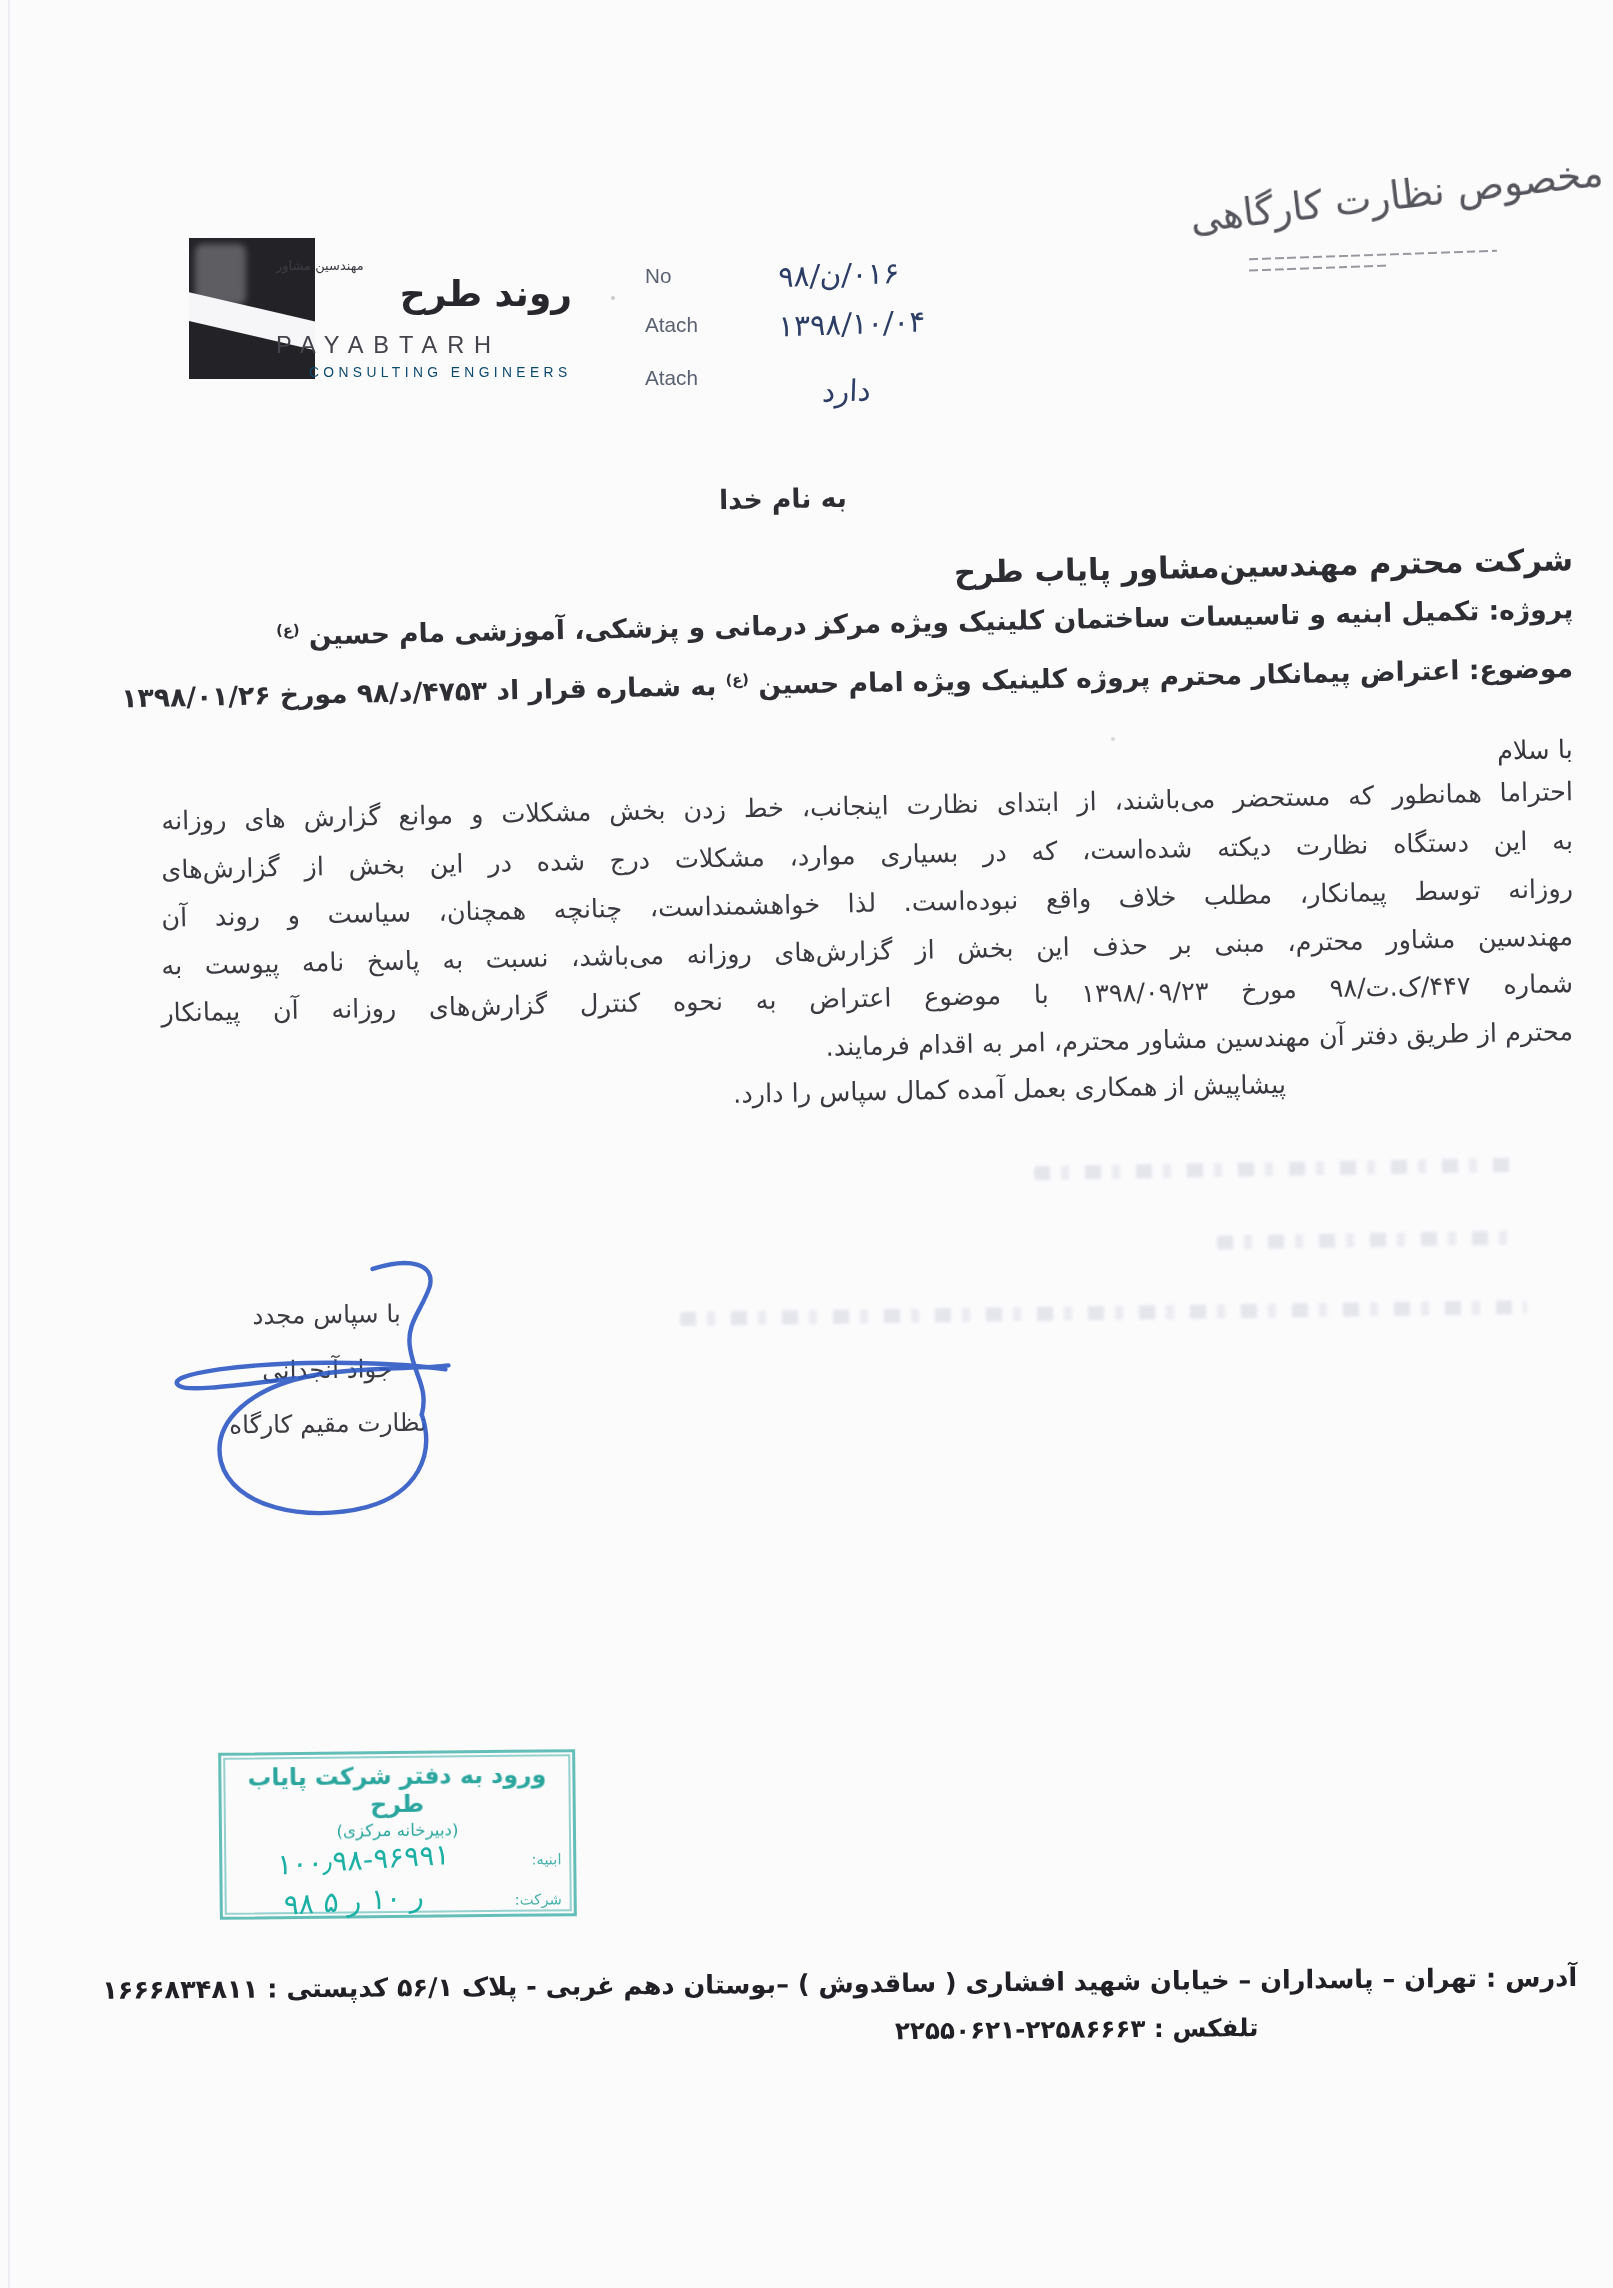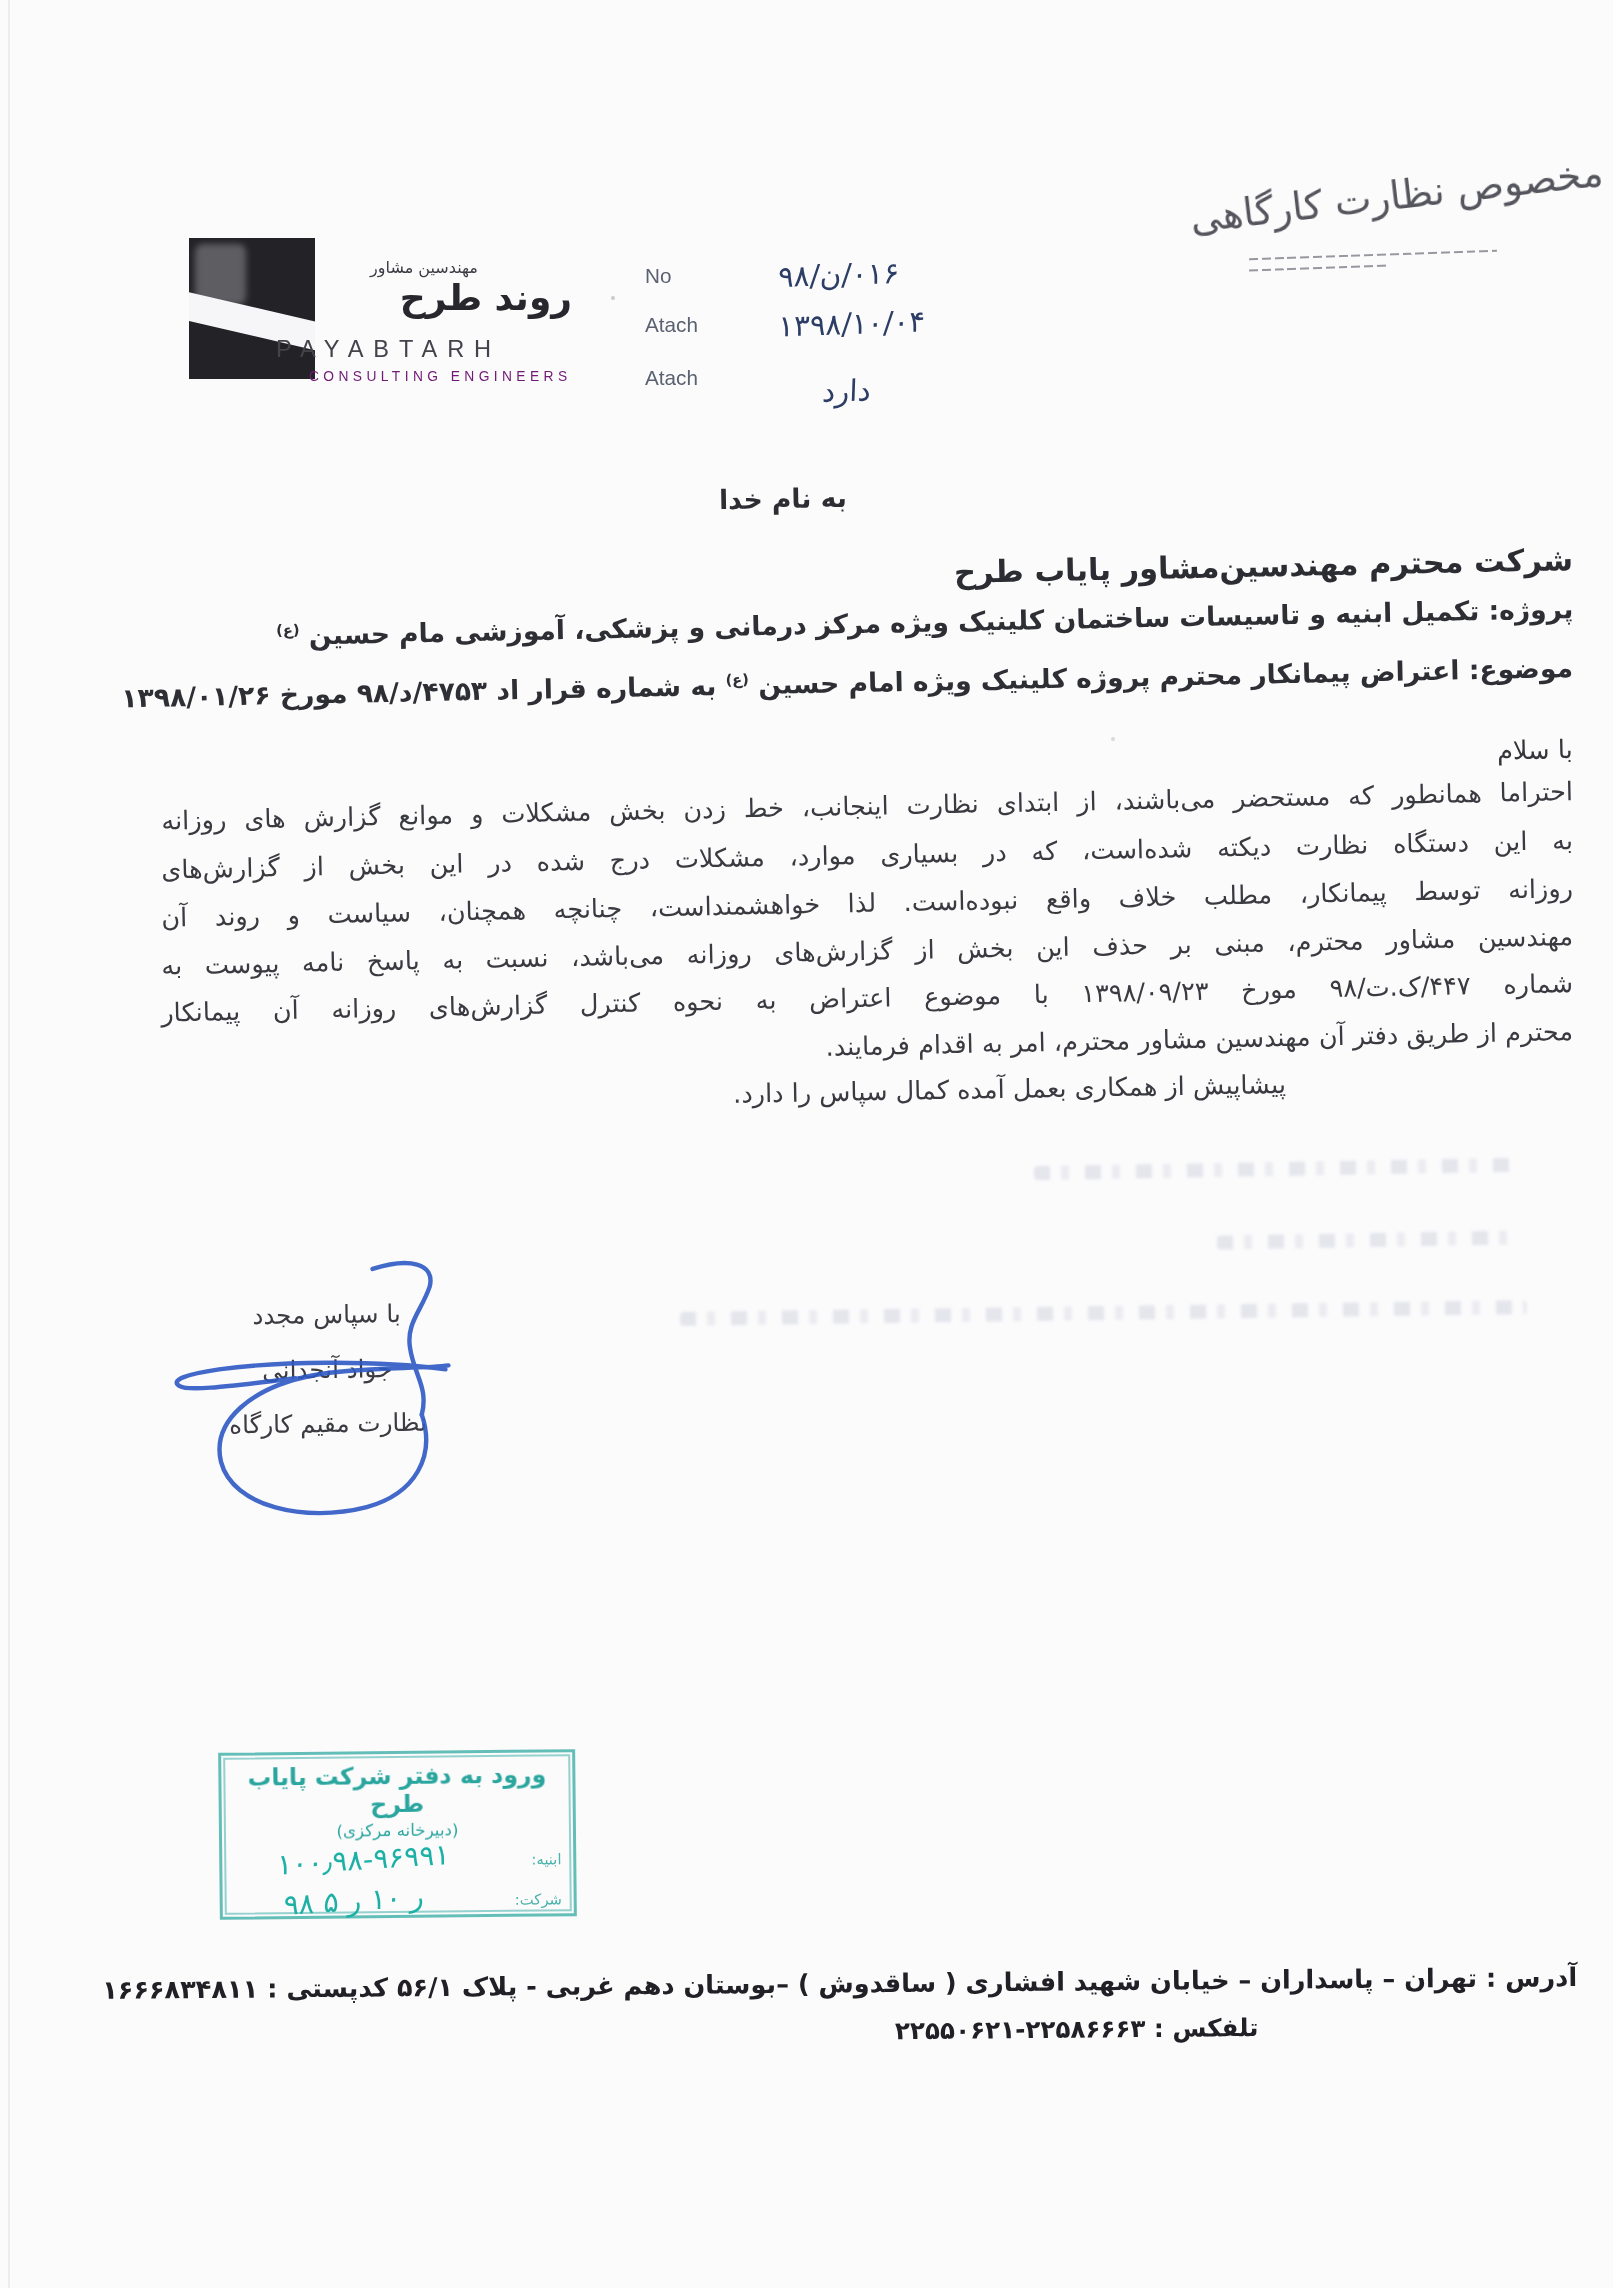--- a/index.html
+++ b/index.html
@@ -21,24 +21,24 @@
   }
   .hand-underline{height:2px;background:repeating-linear-gradient(90deg,#97979f 0 8.9px,transparent 8.9px 12.8px);transform:rotate(-2deg);}
   .u1{left:1249px;top:254px;width:248px;}
   .u2{left:1249px;top:267px;width:140px;}
 
   
   .logo-square{left:189px;top:238px;width:126px;height:141px;background:#232327;overflow:hidden;}
   .logo-stripe{position:absolute;left:-17.7px;top:71px;width:177px;height:27.6px;background:#f6f6f8;transform:rotate(13deg);}
   .logo-blotch{position:absolute;left:5.9px;top:5.9px;width:51px;height:61px;background:#8d8d93;opacity:.55;filter:blur(3px);border-radius:7.9px;}
   .logo-text{right:1042px;top:258px;text-align:left;width:296px;}
-  .logo-text .fa-small{display:block;text-align:center;font-size:16px;color:#3c3c44;direction:rtl;}
+  .logo-text .fa-small{display:block;text-align:left;font-size:13px;color:#3c3c44;direction:rtl;}
   .logo-text .fa-big{display:block;text-align:right;font-size:36px;font-weight:bold;color:#27272d;direction:rtl;line-height:1.15;}
   .logo-text .en-big{display:block;font-family:"Liberation Sans",sans-serif;font-size:23.6px;letter-spacing:9.9px;color:#43434b;margin-top:18px;}
-  .logo-text .en-sub{display:block;font-family:"Liberation Sans",sans-serif;font-size:13.8px;letter-spacing:4.4px;color:#701a75;margin-top:5.9px;margin-left:33px;}
+  .logo-text .en-sub{display:block;font-family:"Liberation Sans",sans-serif;font-size:13.8px;letter-spacing:4.4px;color:#0c4a6e;margin-top:5.9px;margin-left:33px;}
 
   
   .meta{left:645px;top:258px;width:325px;}
   .meta-row{position:absolute;left:0;width:325px;}
   .meta-label{font-family:Liberation Sans, sans-serif;font-size:20.7px;color:#5a6170;}
   .meta-value{position:absolute;left:133px;top:-5.9px;font-size:29.6px;color:#2d3e66;letter-spacing:2px;transform:rotate(-2deg) skewX(-4deg);white-space:nowrap;}
 
   .bismillah{left:719px;top:483px;font-size:26.6px;font-weight:bold;color:#2d2d33;transform:rotate(-1deg);}
 
   .line{right:41px;transform-origin:100% 50%;transform:rotate(-1.2deg);white-space:nowrap;}

